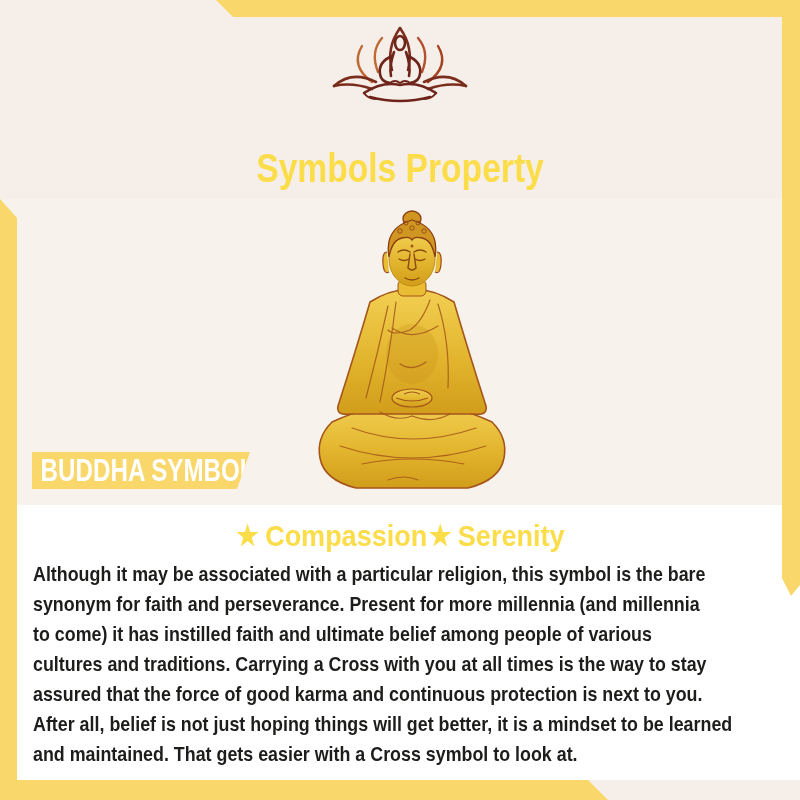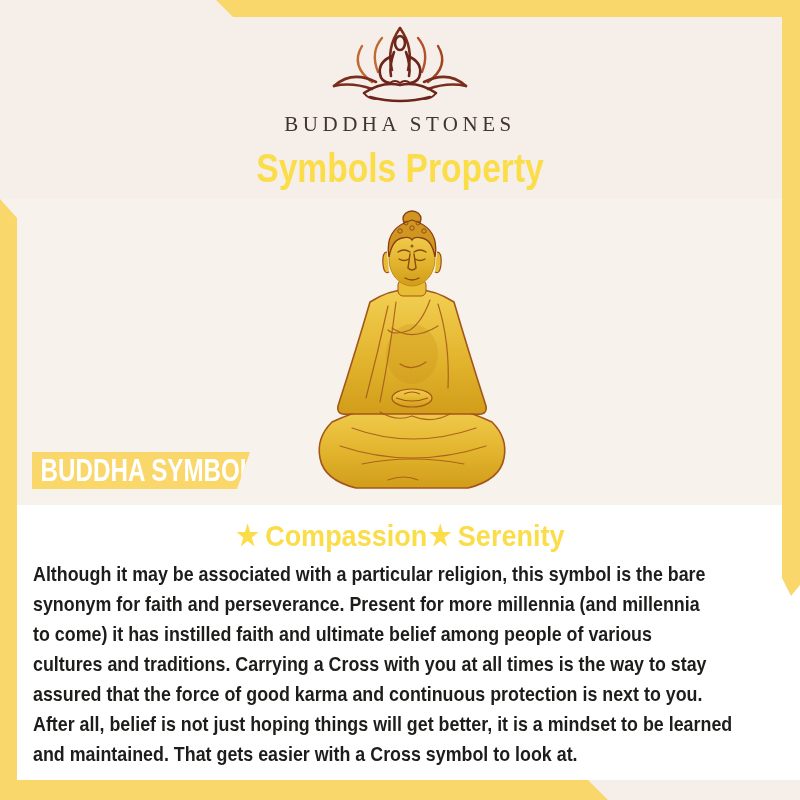--- a/index.html
+++ b/index.html
@@ -98,21 +98,20 @@
     <path d="M88 26 Q93 40 91 50" stroke="#6d241a" stroke-width="2.6"></path>
     <path d="M74 30 Q60 36 62 48 Q63 56 72 57" stroke="#6d241a" stroke-width="2.6"></path>
     <path d="M90 30 Q104 36 102 48 Q101 56 92 57" stroke="#6d241a" stroke-width="2.6"></path>
     <path d="M72 57 Q77 53 82 57 Q87 53 92 57" stroke="#6d241a" stroke-width="2"></path>
     <path d="M46 67 Q64 55 82 59 Q100 55 118 67" stroke="#6d241a" stroke-width="2.6"></path>
     <path d="M52 71 Q82 79 112 71" stroke="#6d241a" stroke-width="2.6"></path>
     <path d="M46 67 Q50 73 58 73" stroke="#6d241a" stroke-width="2"></path>
     <path d="M118 67 Q114 73 106 73" stroke="#6d241a" stroke-width="2"></path>
   </svg>
 
-  <div class="abs brand">BUDDHA STONES</div>
 
   <div class="abs title">Symbols Property</div>
 
   <svg class="abs statue" viewBox="0 0 240 296">
     <defs>
       <linearGradient id="gold" x1="0" y1="0" x2="0" y2="1">
         <stop offset="0" stop-color="#f2cf52"></stop>
         <stop offset="0.55" stop-color="#e3b52e"></stop>
         <stop offset="1" stop-color="#d19d1a"></stop>
       </linearGradient>

